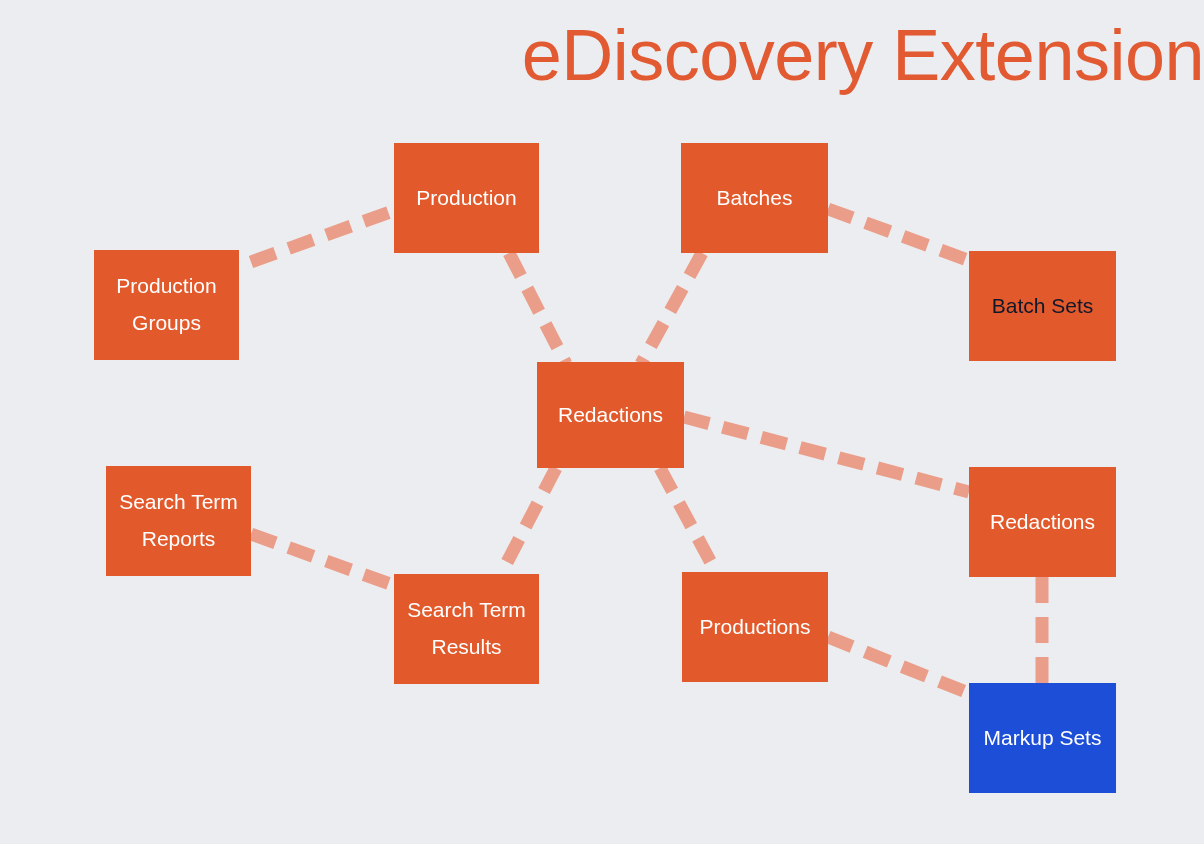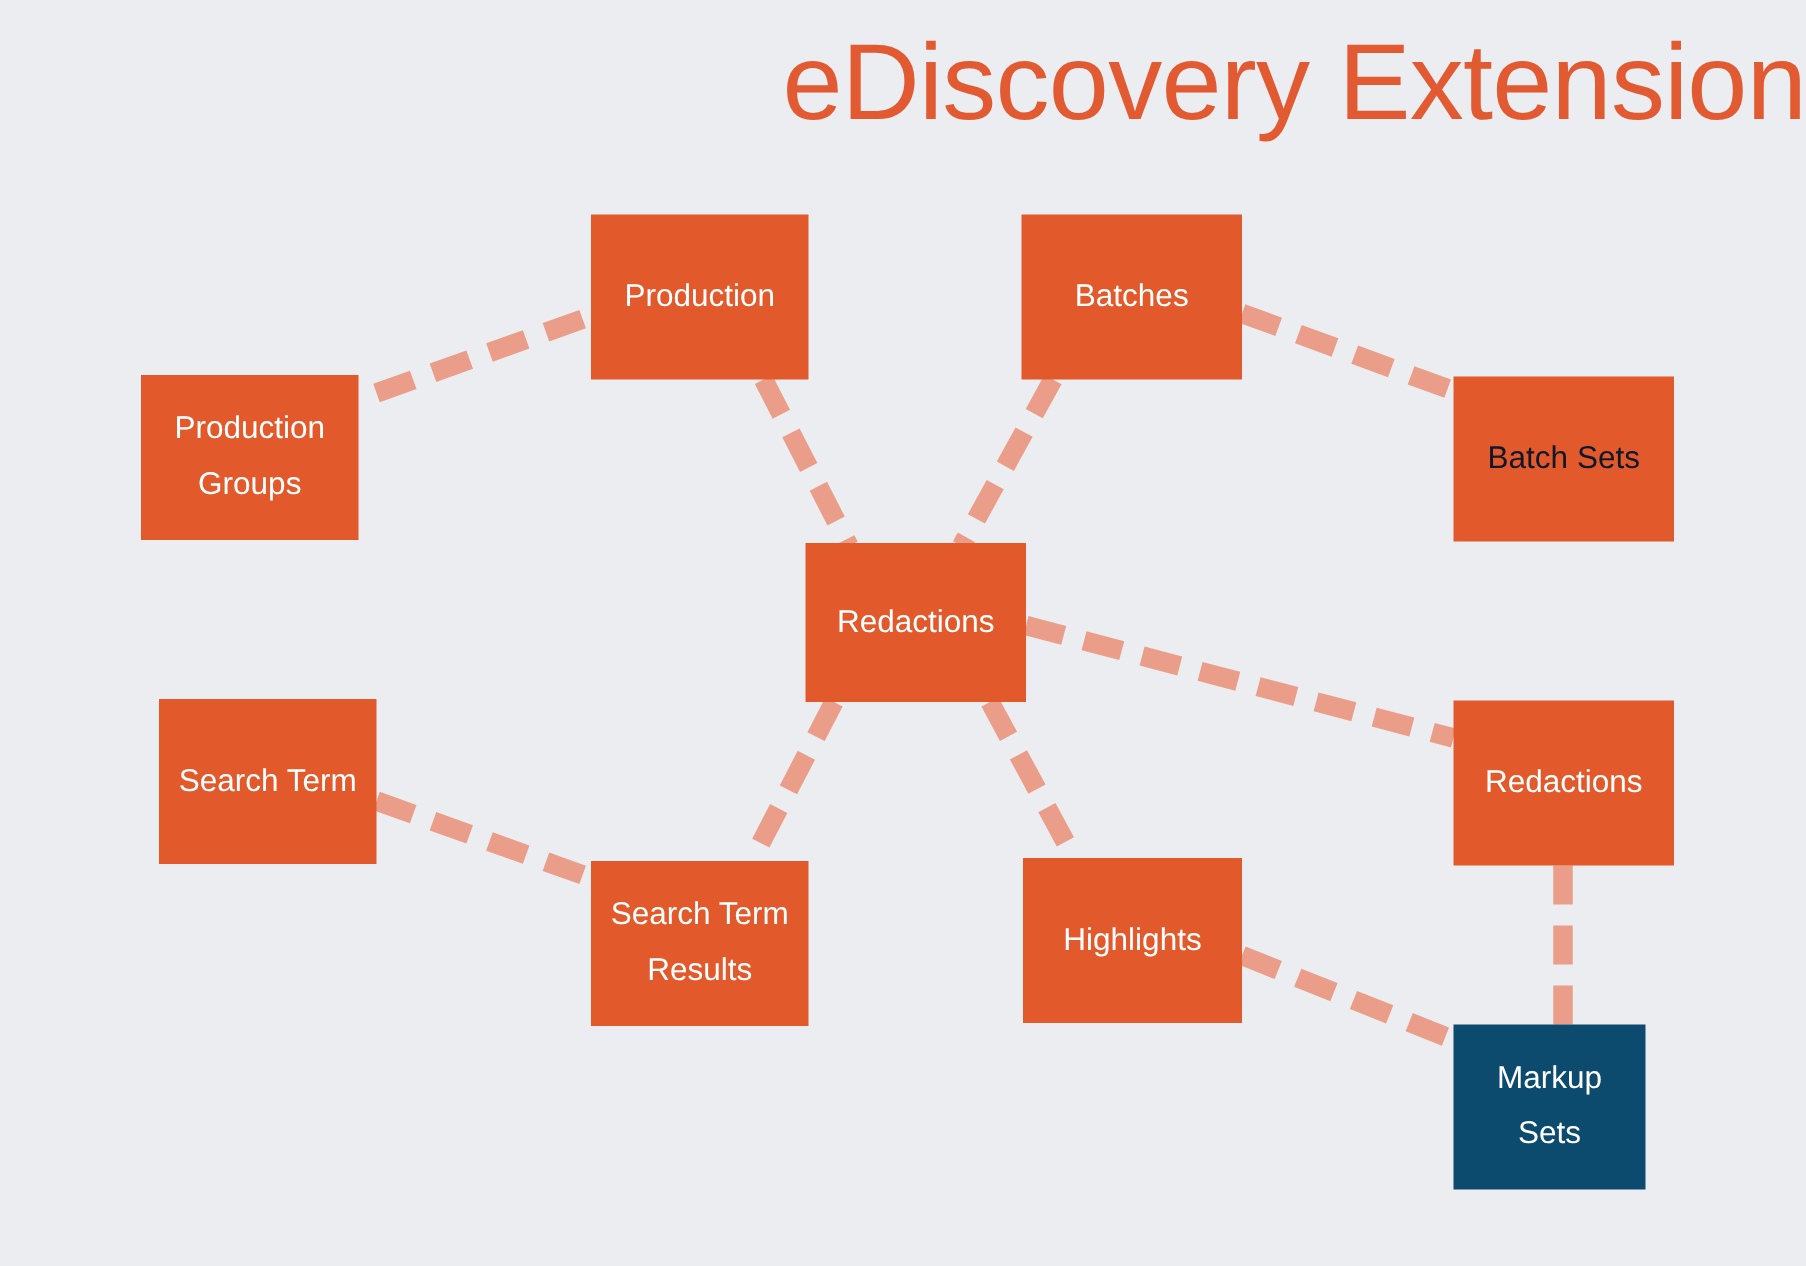--- a/index.html
+++ b/index.html
@@ -113,31 +113,32 @@
       </span>
     </div>
     <div class="node" style="left: 969px; top: 467px; width: 147px; height: 110px; background: rgb(226, 90, 44); color: rgb(255, 255, 255);">
       <span class="label">
         <span class="ln">Redactions</span>
       </span>
     </div>
     <div class="node" style="left: 106px; top: 466px; width: 145px; height: 110px; background: rgb(226, 90, 44); color: rgb(255, 255, 255);">
       <span class="label">
         <span class="ln">Search Term</span>
+        <span class="ln">Reports</span>
       </span>
     </div>
     <div class="node" style="left: 394px; top: 574px; width: 145px; height: 110px; background: rgb(226, 90, 44); color: rgb(255, 255, 255);">
       <span class="label">
         <span class="ln">Search Term</span>
         <span class="ln">Results</span>
       </span>
     </div>
     <div class="node" style="left: 682px; top: 572px; width: 146px; height: 110px; background: rgb(226, 90, 44); color: rgb(255, 255, 255);">
       <span class="label">
-        <span class="ln">Highlights</span>
+        <span class="ln">Productions</span>
       </span>
     </div>
-    <div class="node" style="left: 969px; top: 683px; width: 128px; height: 110px; background: #0c4a6e; color: rgb(255, 255, 255);">
+    <div class="node" style="left: 969px; top: 683px; width: 147px; height: 110px; background: #1d4ed8; color: rgb(255, 255, 255);">
       <span class="label">
         <span class="ln">Markup Sets</span>
       </span>
     </div>
   </div>
 
 </body></html>

